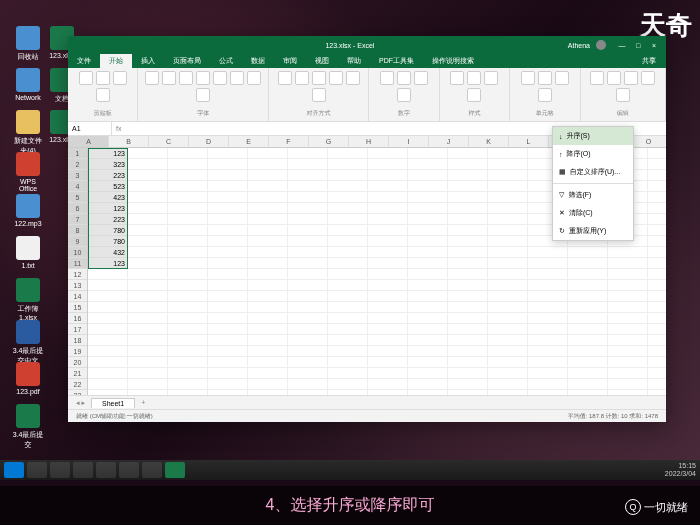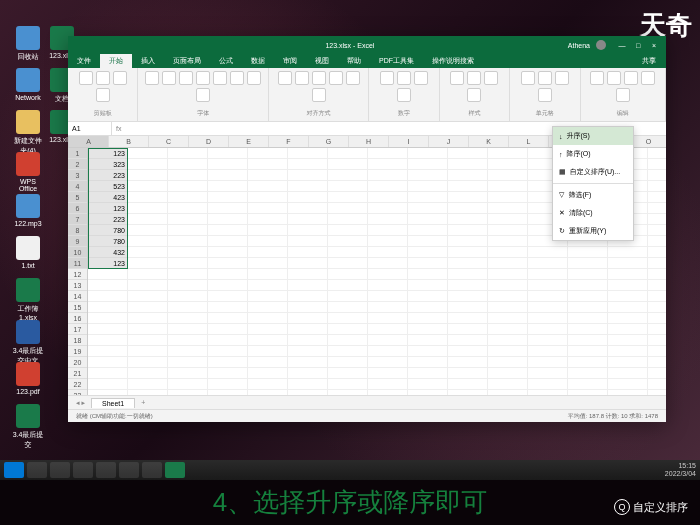--- a/index.html
+++ b/index.html
@@ -37,21 +37,21 @@
 .ch{width:40px;border-right:1px solid #ddd;font-size:7px;text-align:center;line-height:12px;color:#555}
 .ch.sel{background:#d4d4d4}
 .cells{flex:1;position:relative;background:repeating-linear-gradient(to right,transparent,transparent 39px,#eee 39px,#eee 40px),repeating-linear-gradient(to bottom,transparent,transparent 10px,#eee 10px,#eee 11px)}
 .cell{position:absolute;width:40px;height:11px;font-size:7px;padding:0 3px;line-height:11px;text-align:right}
 .selection{position:absolute;left:0;top:0;width:40px;height:121px;background:rgba(180,180,180,.35);border:1px solid #1a7a4a}
 .sheet-tabs{height:14px;background:#f3f3f3;border-top:1px solid #ddd;display:flex;align-items:center;font-size:7px;padding:0 8px;gap:6px}
 .sheet-tab{padding:1px 10px;background:#fff;border:1px solid #ccc;border-bottom:none}
 .statusbar{height:13px;background:#f3f3f3;border-top:1px solid #ddd;display:flex;align-items:center;font-size:6px;color:#666;padding:0 8px;justify-content:space-between}
 .taskbar{position:absolute;left:0;right:0;bottom:45px;height:20px;background:linear-gradient(#2a2a2a,#1a1a1a);display:flex;align-items:center;padding:0 4px;gap:3px}
 .tbitem{width:20px;height:16px;background:rgba(255,255,255,.1);border-radius:2px}
-.caption{position:absolute;left:0;right:0;bottom:0;height:45px;display:flex;align-items:center;justify-content:center;color:#15803d;font-size:26px;background:rgba(0,0,0,.6)}
+.caption{position:absolute;left:0;right:0;bottom:0;height:39px;display:flex;align-items:center;justify-content:center;color:#f9a8d4;font-size:16px;background:rgba(0,0,0,.6)}
 .watermark{position:absolute;right:12px;bottom:10px;color:#fff;font-size:11px;display:flex;align-items:center;gap:3px}
 .watermark::before{content:"Q";display:inline-flex;width:14px;height:14px;border:1px solid #fff;border-radius:50%;align-items:center;justify-content:center;font-size:9px}
 </style>
 </head>
 <body>
 
 <div class="monitor">
   <div class="desktop">
     <div class="corner-text">天奇</div>
     <div id="desktop-icons">
@@ -324,14 +324,14 @@
     <div class="tbitem"></div>
     <div class="tbitem" style="background:#1a7a4a"></div>
     <div style="flex:1"></div>
     <div style="color:#ccc;font-size:7px;text-align:right;line-height:8px">
       <div>15:15</div>
       <div>2022/3/04</div>
     </div>
   </div>
 
   <div class="caption">4、选择升序或降序即可</div>
-  <div class="watermark">自定义排序</div>
+  <div class="watermark">一切就绪</div>
 </div>
 
 </body></html>

